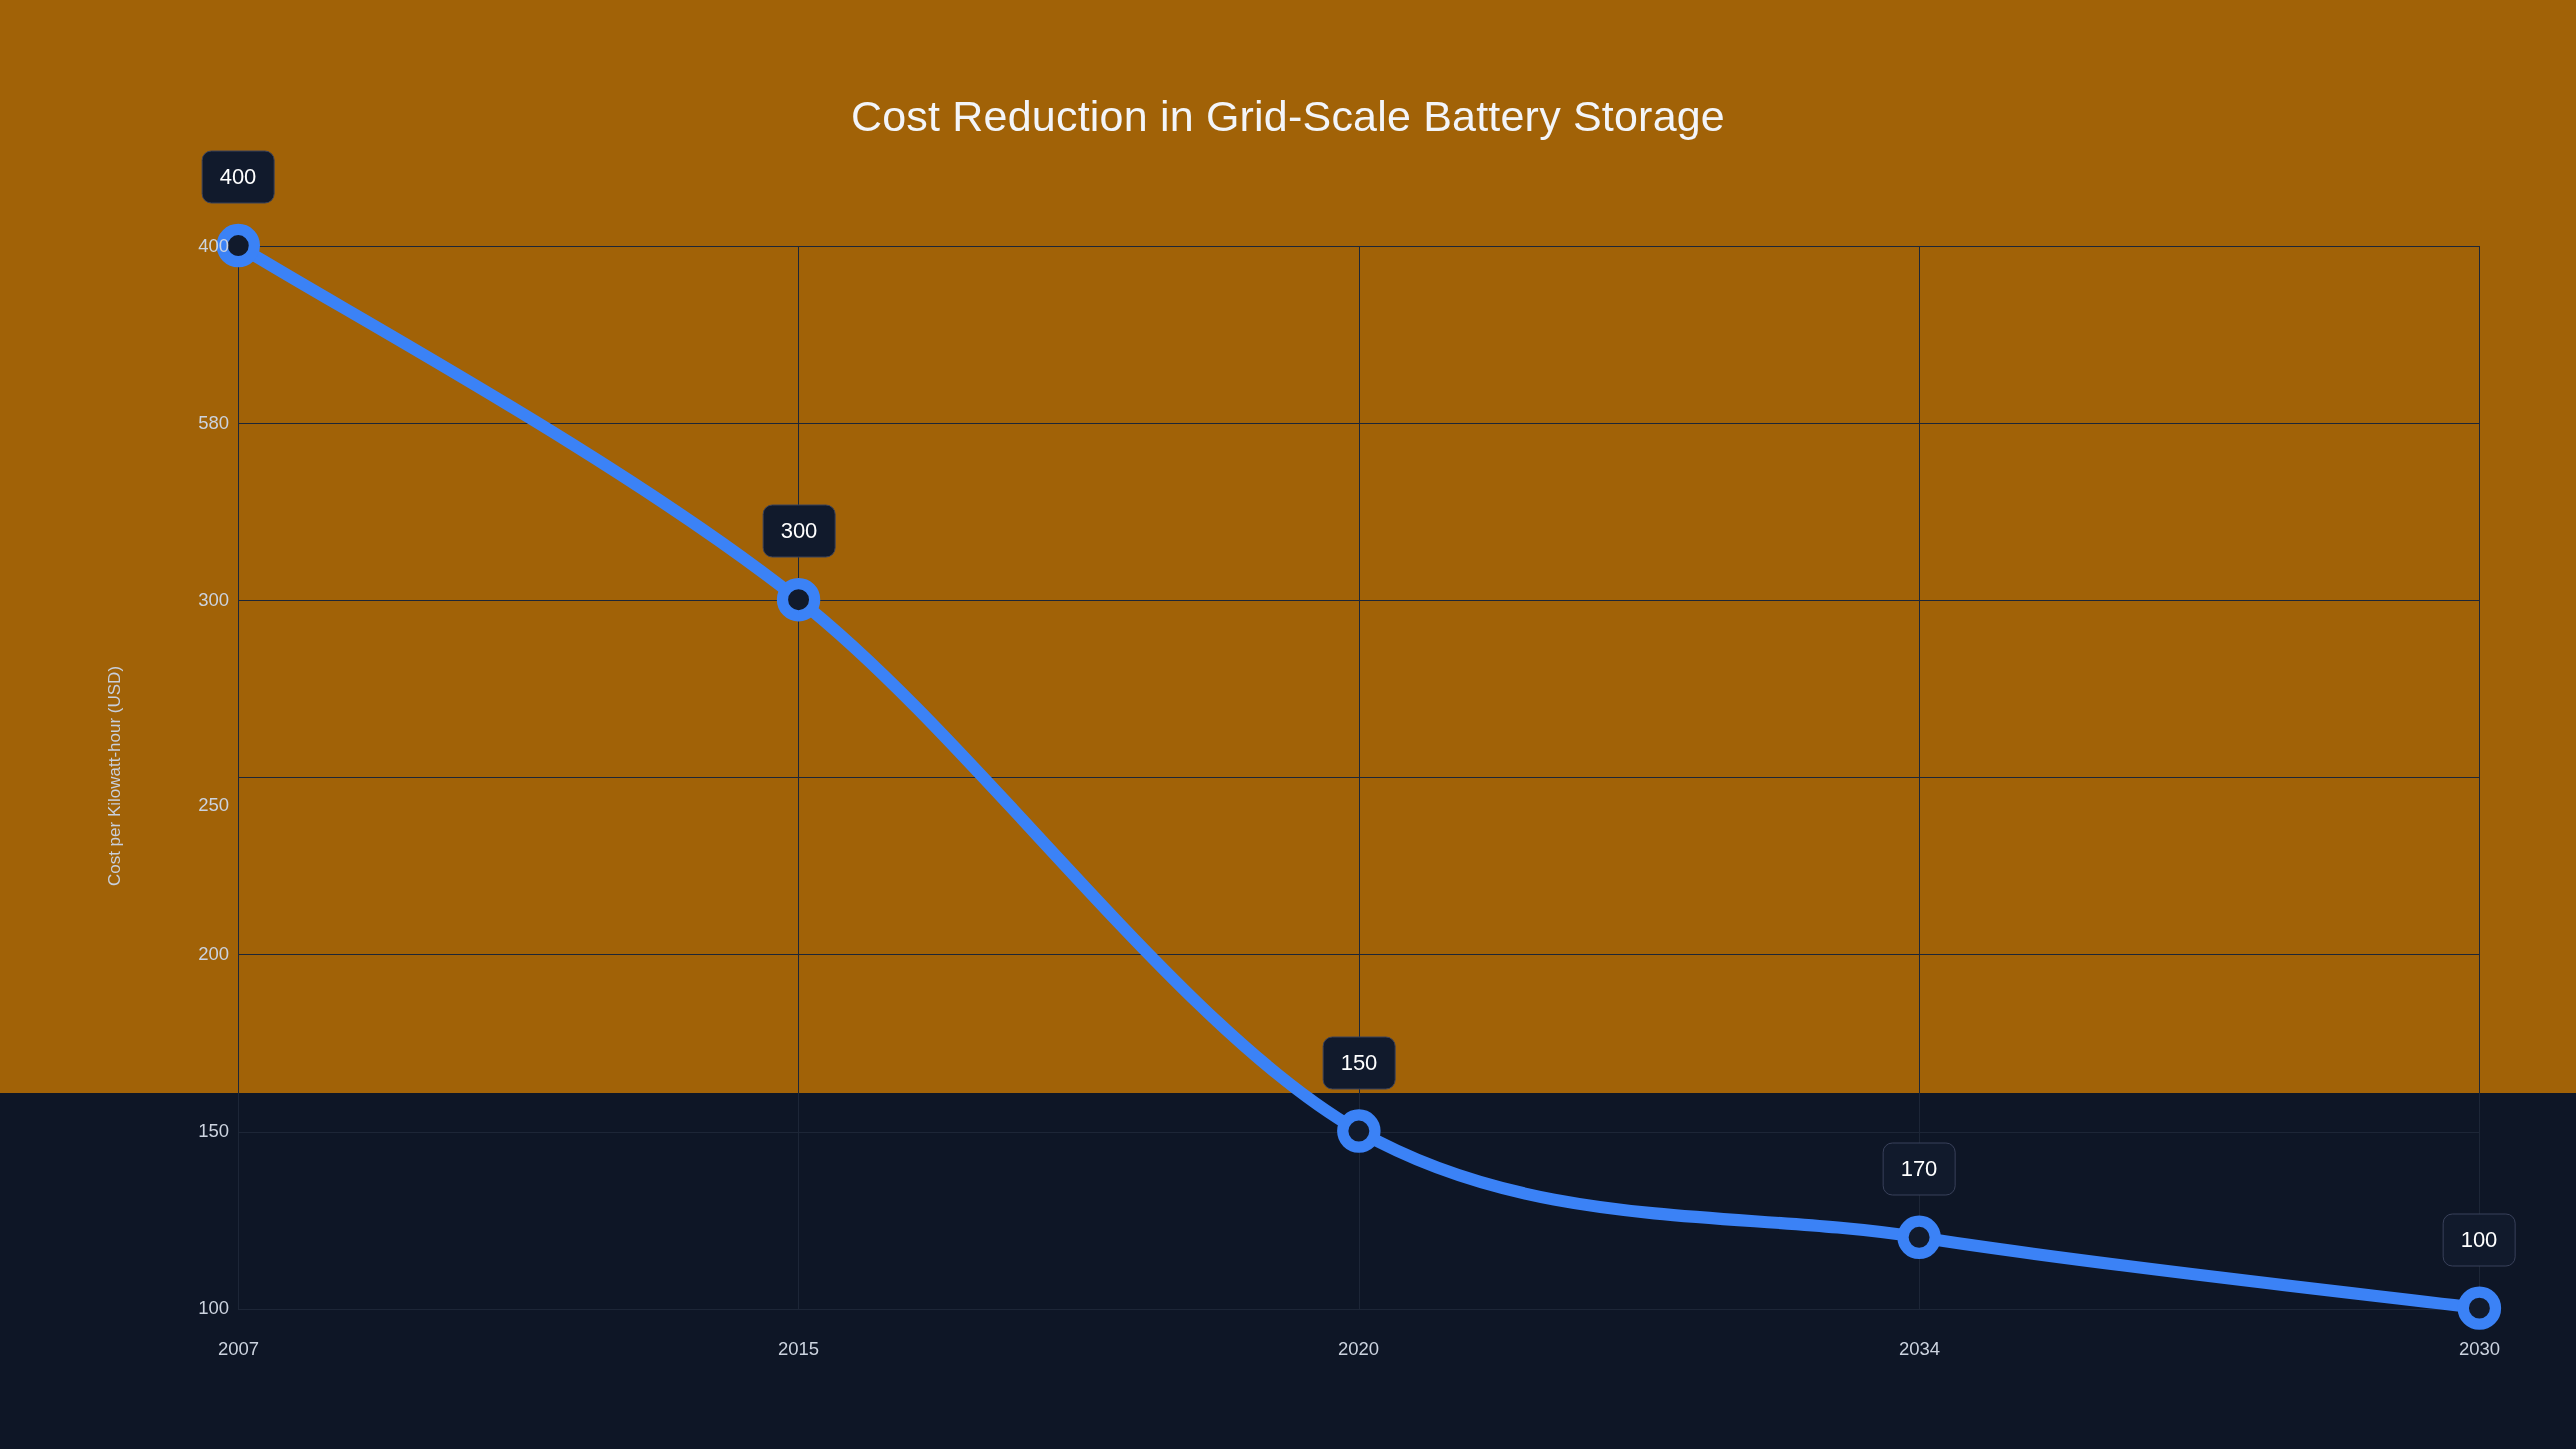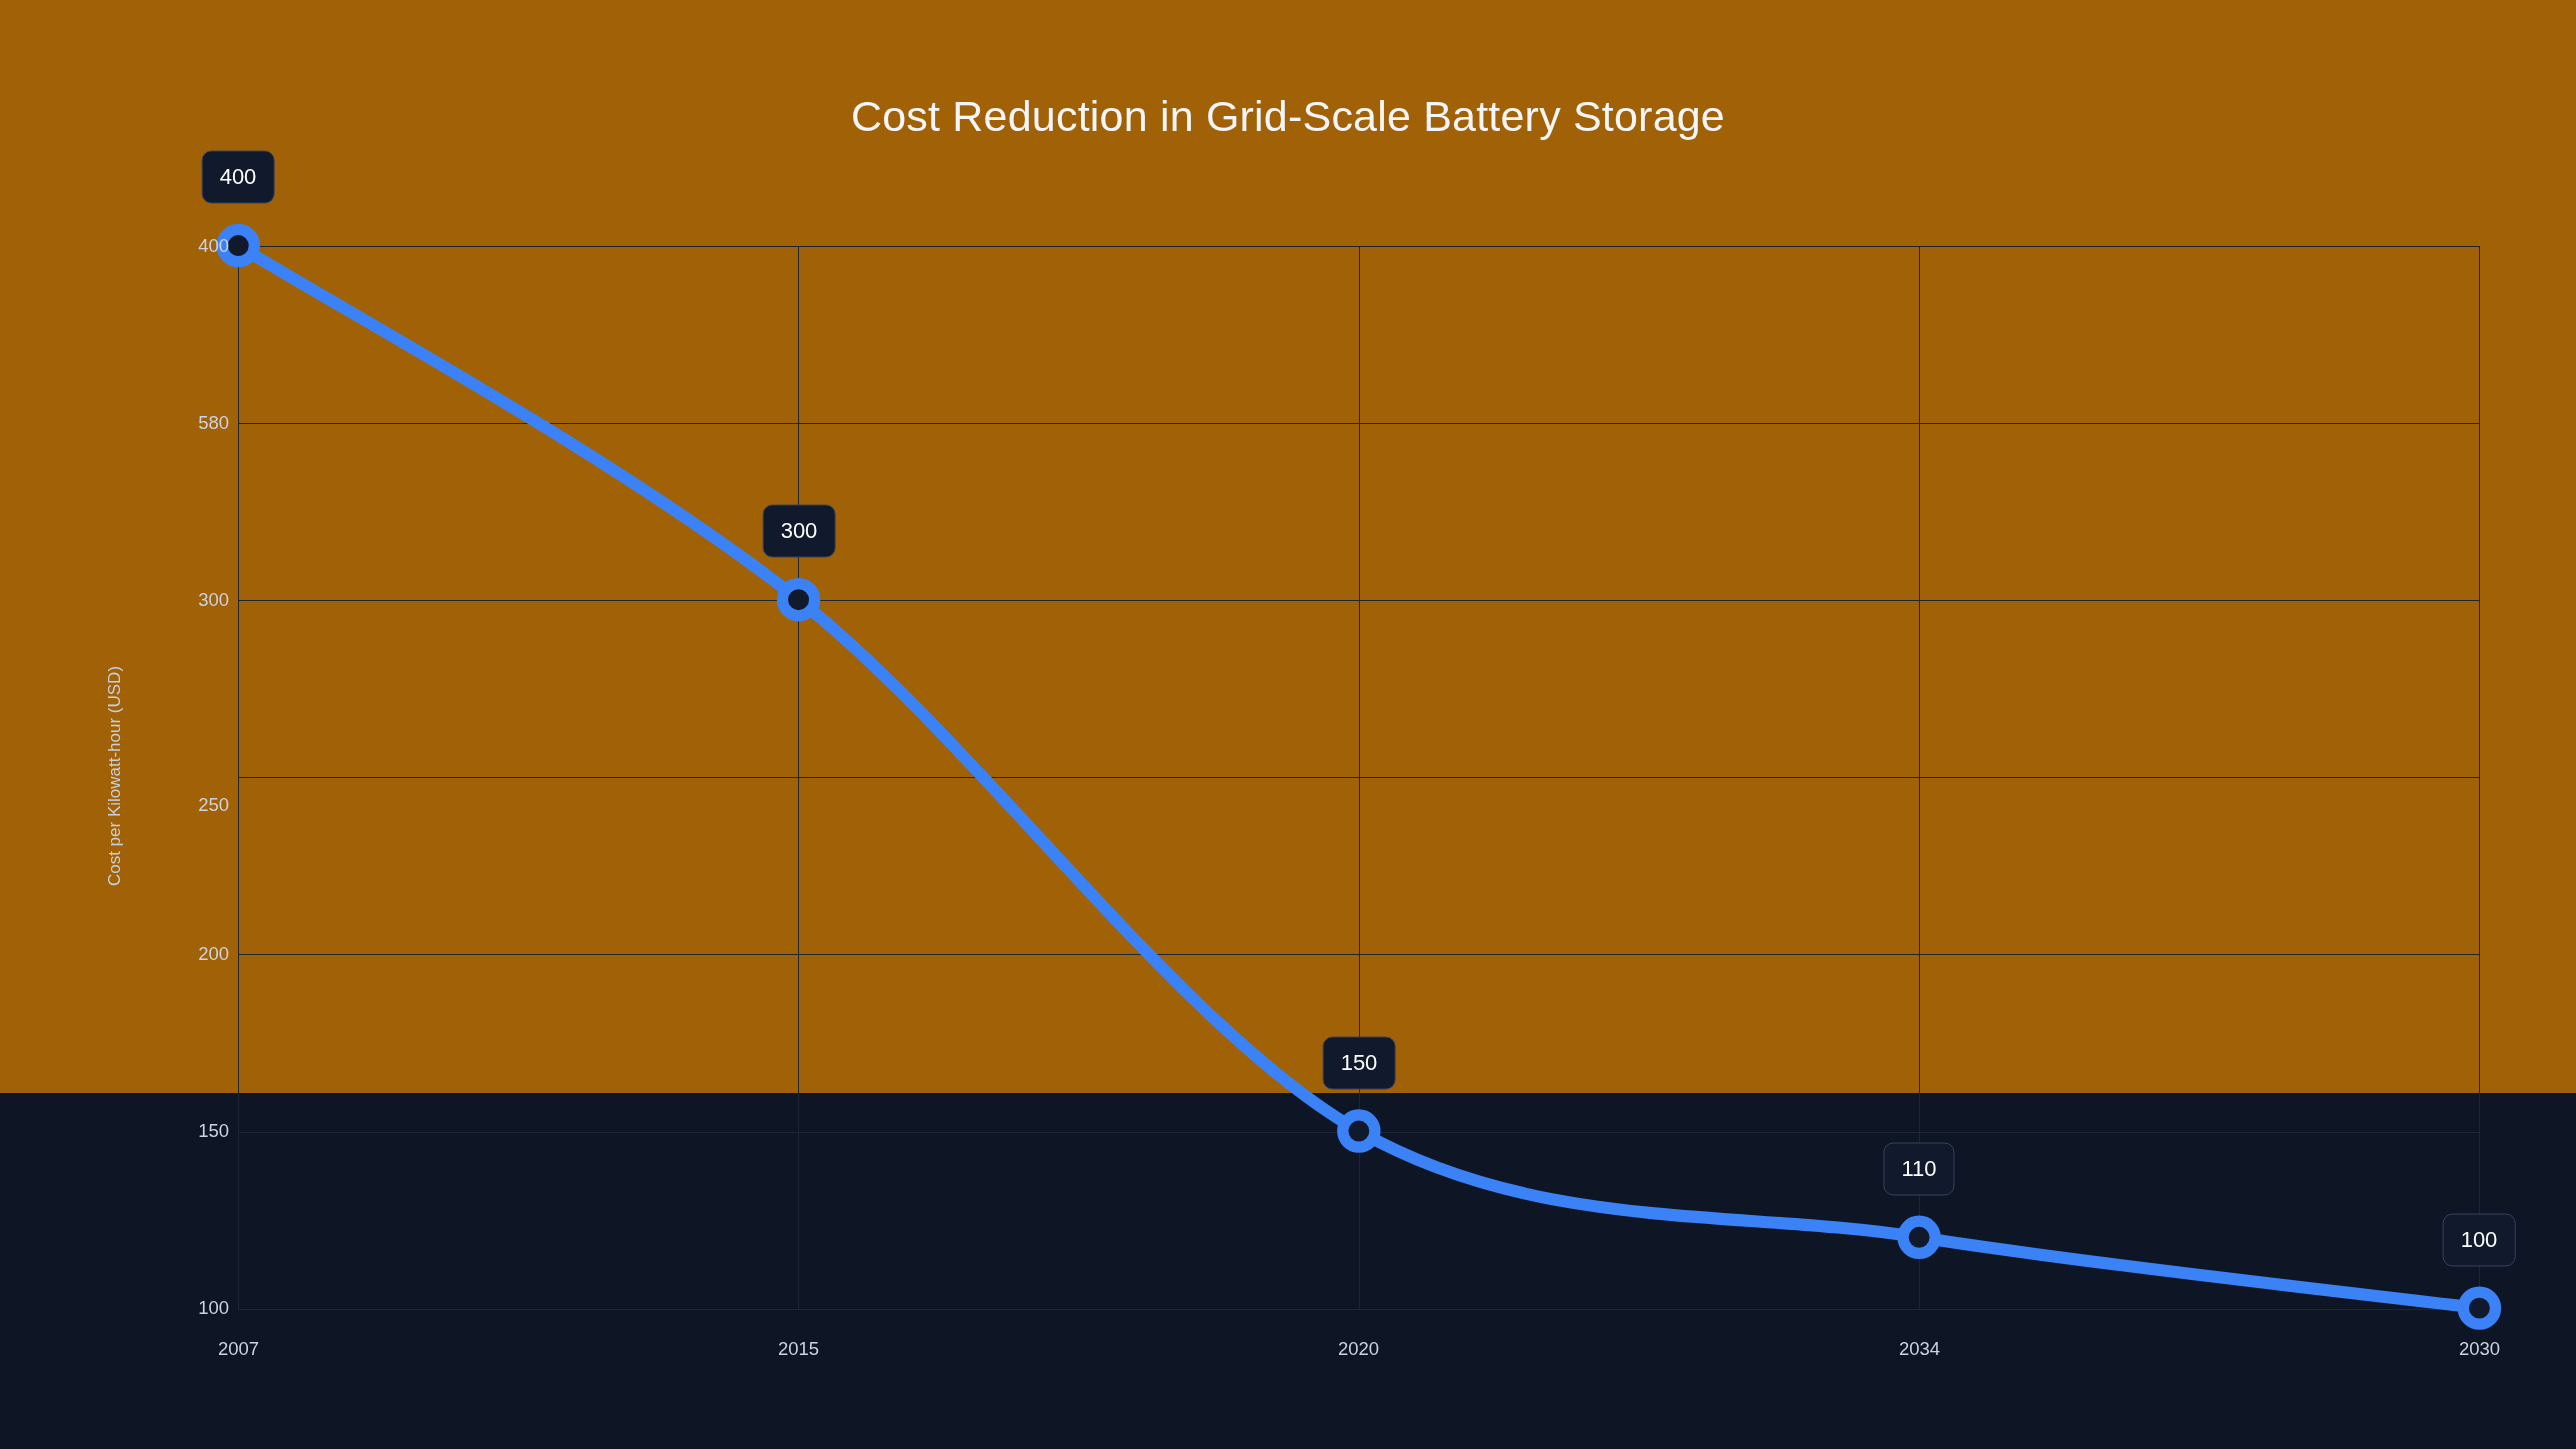--- a/index.html
+++ b/index.html
@@ -145,21 +145,21 @@
         <circle cx="1688" cy="1405" r="20" fill="#111a2c" stroke="#3b82f6" stroke-width="14"></circle>
         <circle cx="2384" cy="1537" r="20" fill="#111a2c" stroke="#3b82f6" stroke-width="14"></circle>
         <circle cx="3080" cy="1625" r="20" fill="#111a2c" stroke="#3b82f6" stroke-width="14"></circle>
       </g>
   </svg>
 
   <div id="badges">
       <div class="data-badge" style="left: 238px; top: 177px;">400</div>
       <div class="data-badge" style="left: 799px; top: 531px;">300</div>
       <div class="data-badge" style="left: 1359px; top: 1063px;">150</div>
-      <div class="data-badge" style="left: 1919px; top: 1169px;">110</div>
+      <div class="data-badge" style="left: 1919px; top: 1169px;">170</div>
       <div class="data-badge" style="left: 2479px; top: 1240px;">100</div>
     </div>
   <div id="xticks">
       <div class="xtl" style="left: 158px; top: 1340px;">2007</div>
       <div class="xtl" style="left: 718px; top: 1340px;">2015</div>
       <div class="xtl" style="left: 1278px; top: 1340px;">2020</div>
       <div class="xtl" style="left: 1839px; top: 1340px;">2034</div>
       <div class="xtl" style="left: 2399px; top: 1340px;">2030</div>
     </div>
 <div class="ytl" style="left: 132px; top: 1299px;">100</div>

